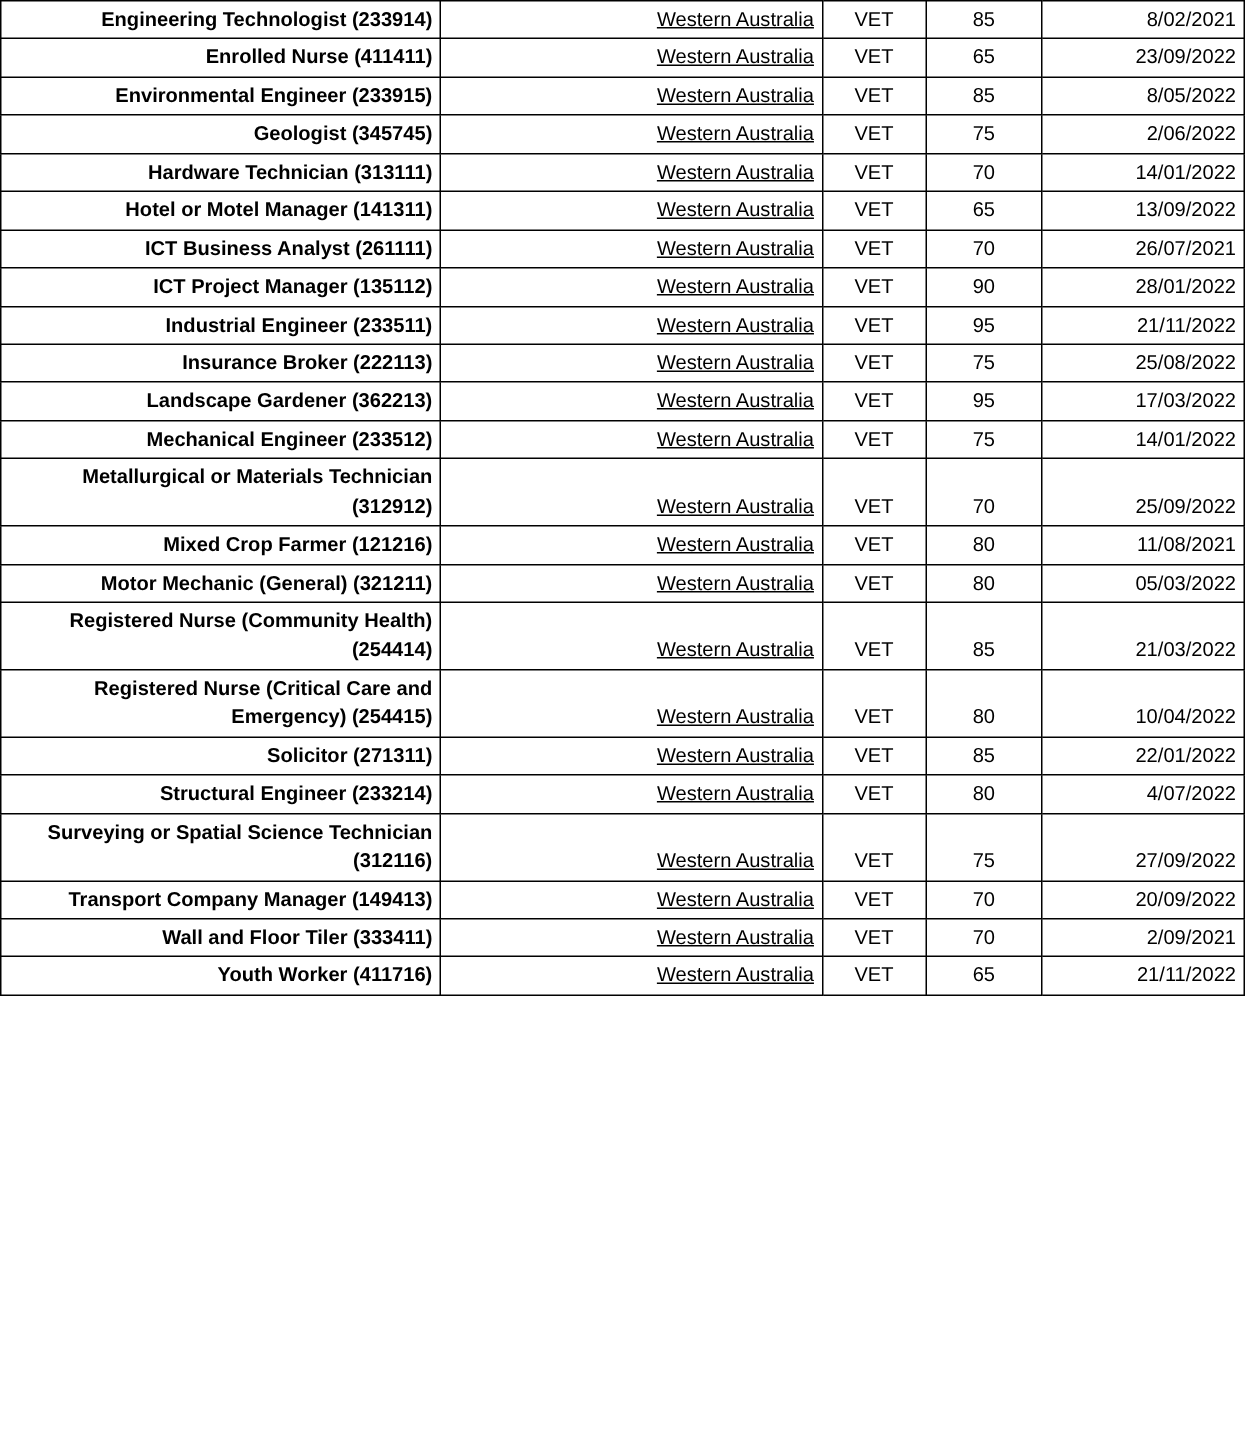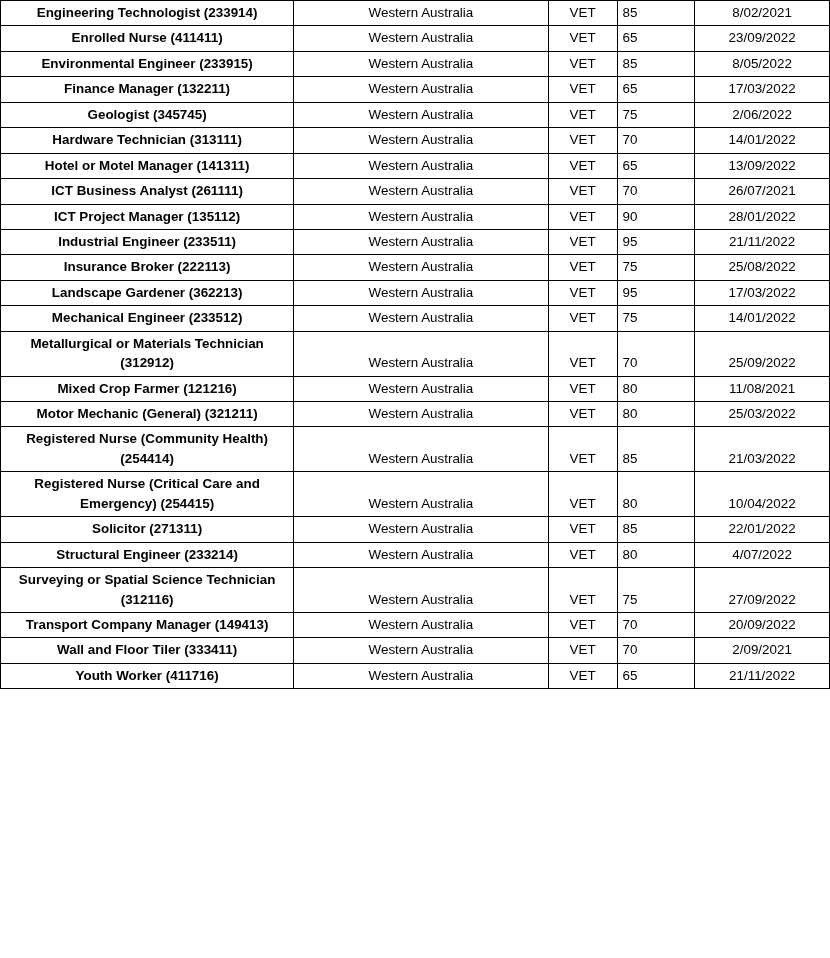--- a/index.html
+++ b/index.html
@@ -23,39 +23,40 @@
     border: 1px solid #000000;
     padding: 2px 5px 3px 5px;
     font-size: 13.4px;
     line-height: 1.45;
     vertical-align: bottom;
     box-sizing: border-box;
   }
   td.col-occupation {
     width: 272px;
     font-weight: bold;
-    text-align: center;
+    text-align: right;
     margin-left: 40px;
   }
   td.col-state {
     width: 236px;
-    text-align: center;
+    text-align: right;
+    text-decoration: underline;
   }
   td.col-sector {
     width: 64px;
     text-align: center;
   }
   td.col-points {
     width: 72px;
-    text-align: left;
+    text-align: center;
     padding-right: 7px;
   }
   td.col-date {
     width: 125px;
-    text-align: center;
+    text-align: right;
     padding-right: 7px;
   }
 </style>
 </head>
 <body>
 
 <table class="occupation-table">
   <tbody>
       <tr>
         <td class="col-occupation">Engineering Technologist (233914)</td>
@@ -72,27 +73,20 @@
         <td class="col-date">23/09/2022</td>
       </tr>
       <tr>
         <td class="col-occupation">Environmental Engineer (233915)</td>
         <td class="col-state">Western Australia</td>
         <td class="col-sector">VET</td>
         <td class="col-points">85</td>
         <td class="col-date">8/05/2022</td>
       </tr>
       <tr>
-        <td class="col-occupation">Finance Manager (132211)</td>
-        <td class="col-state">Western Australia</td>
-        <td class="col-sector">VET</td>
-        <td class="col-points">65</td>
-        <td class="col-date">17/03/2022</td>
-      </tr>
-      <tr>
         <td class="col-occupation">Geologist (345745)</td>
         <td class="col-state">Western Australia</td>
         <td class="col-sector">VET</td>
         <td class="col-points">75</td>
         <td class="col-date">2/06/2022</td>
       </tr>
       <tr>
         <td class="col-occupation">Hardware Technician (313111)</td>
         <td class="col-state">Western Australia</td>
         <td class="col-sector">VET</td>
@@ -160,21 +154,21 @@
         <td class="col-state">Western Australia</td>
         <td class="col-sector">VET</td>
         <td class="col-points">80</td>
         <td class="col-date">11/08/2021</td>
       </tr>
       <tr>
         <td class="col-occupation">Motor Mechanic (General) (321211)</td>
         <td class="col-state">Western Australia</td>
         <td class="col-sector">VET</td>
         <td class="col-points">80</td>
-        <td class="col-date">25/03/2022</td>
+        <td class="col-date">05/03/2022</td>
       </tr>
       <tr>
         <td class="col-occupation">Registered Nurse (Community Health) (254414)</td>
         <td class="col-state">Western Australia</td>
         <td class="col-sector">VET</td>
         <td class="col-points">85</td>
         <td class="col-date">21/03/2022</td>
       </tr>
       <tr>
         <td class="col-occupation">Registered Nurse (Critical Care and Emergency) (254415)</td>

